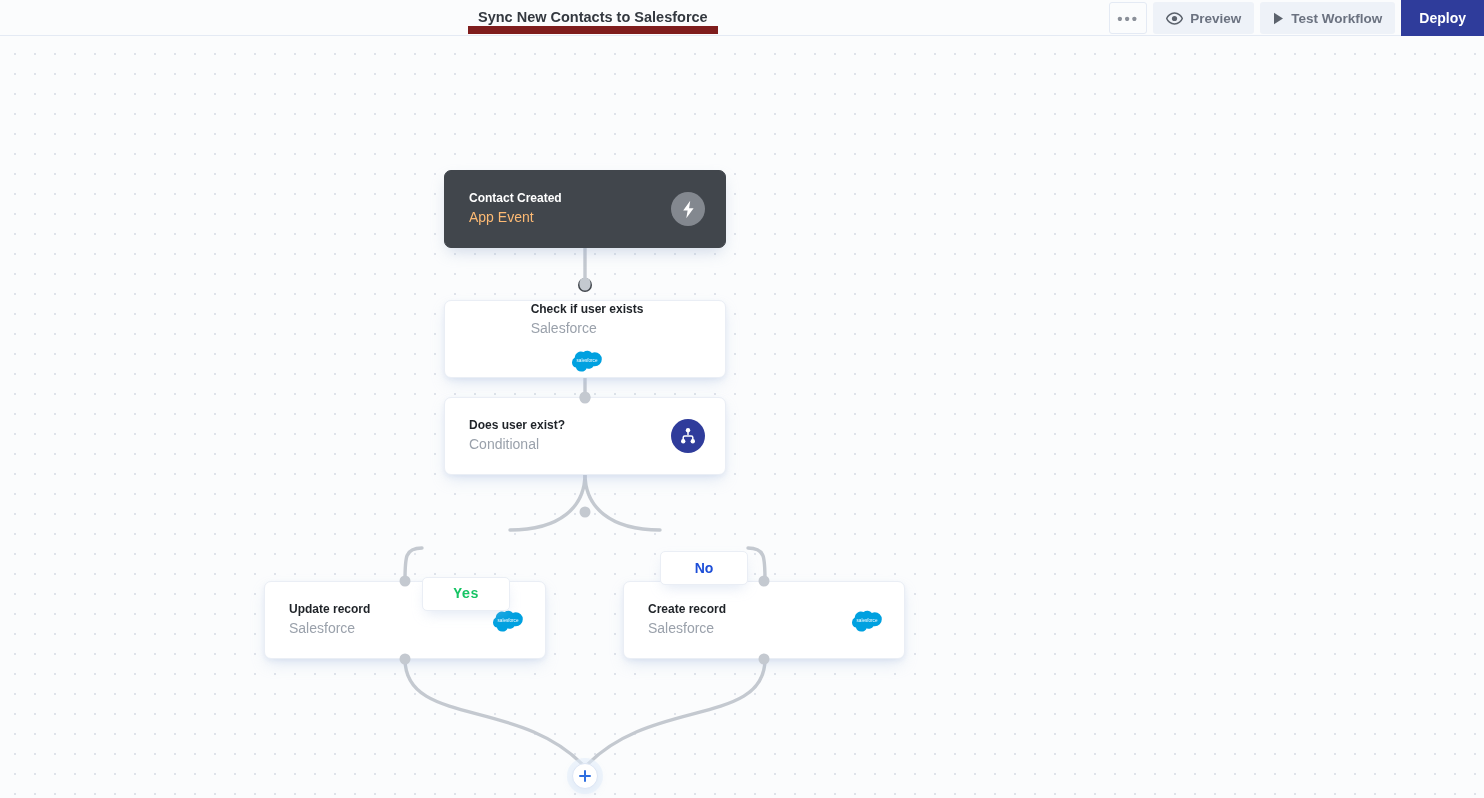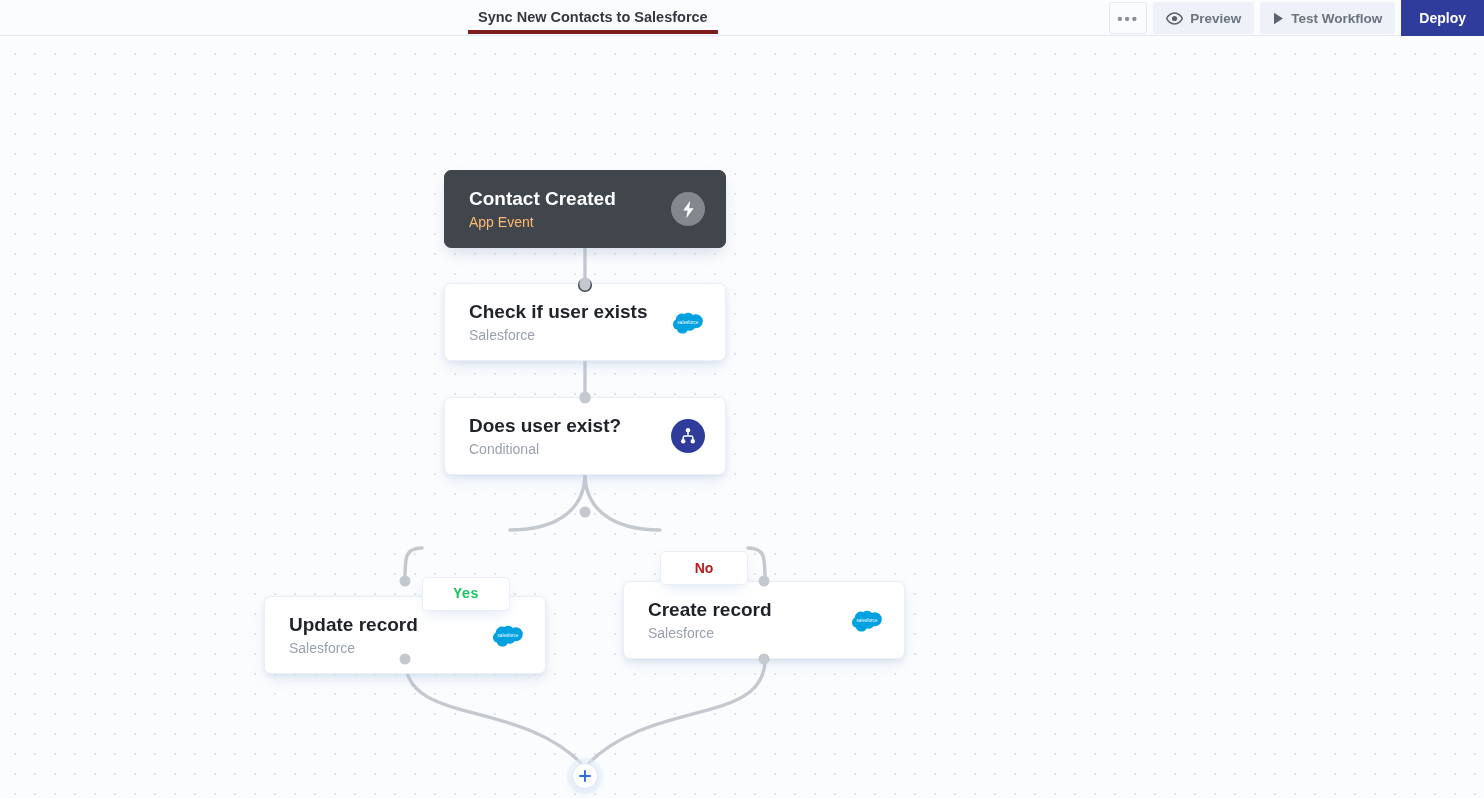--- a/index.html
+++ b/index.html
@@ -26,21 +26,21 @@
   #workflow-title {
     position: absolute;
     left: 468px;
     top: 0;
     height: 34px;
     line-height: 34px;
     padding: 0 10px;
     font-size: 14.5px;
     font-weight: 700;
     color: #33383f;
-    border-bottom: 4px solid #7f1d1d;
+    border-bottom: 8px solid #7f1d1d;
     white-space: nowrap;
   }
 
   #topbar-actions {
     position: absolute;
     right: 0; top: 0;
     height: 36px;
     display: flex;
     align-items: stretch;
     gap: 6px;
@@ -121,21 +121,21 @@
 
   .node.trigger {
     background: #41464c;
     border-color: #41464c;
     box-shadow: 0 7px 16px -4px rgba(150,170,205,0.45);
   }
 
   .node-text { flex: 1; min-width: 0; }
 
   .node-title {
-    font-size: 19px;
+    font-size: 12px;
     font-weight: 700;
     color: #1f2328;
     line-height: 1.45;
     white-space: nowrap;
   }
   .node.trigger .node-title { color: #ffffff; }
 
   .node-sub {
     font-size: 14px;
     font-weight: 400;
@@ -179,21 +179,21 @@
     box-shadow: 0 6px 14px -4px rgba(172,192,224,0.40);
     display: flex;
     align-items: center;
     justify-content: center;
     font-size: 14px;
     font-weight: 700;
     z-index: 12;
     cursor: pointer;
   }
   .branch-label.yes { color: #16c464; }
-  .branch-label.no  { color: #b91c1c; text-align: center; }
+  .branch-label.no  { color: #1d4ed8; text-align: center; }
 
   
   #add-btn {
     position: absolute;
     width: 26px; height: 26px;
     border-radius: 50%;
     background: #ffffff;
     border: 1px solid #dde6f5;
     box-shadow: 0 0 0 5px rgba(226,236,250,0.55),
                 0 3px 8px rgba(170,192,225,0.35);
@@ -280,21 +280,21 @@
       <div class="node-sub">App Event</div>
     </div>
     <div class="node-icon bolt">
       <svg width="17" height="19" viewBox="0 0 17 19">
         <path d="M10.2 0.8 L3.2 10.4 L7.6 10.4 L6.3 18.2 L13.6 8.2 L9.1 8.2 Z" fill="#ffffff"></path>
       </svg>
     </div>
   </div>
   <div class="handle dark-top" style="left:585px; top:248px;"></div>
 
-  <div class="node" style="left:444px; top:246px;">
+  <div class="node" style="left:444px; top:263px;flex-direction:column;">
     <div class="node-text">
       <div class="node-title">Check if user exists</div>
       <div class="node-sub">Salesforce</div>
     </div>
     <div class="node-icon sf">
       <svg width="32" height="23" viewBox="0 0 32 23">
         <path d="M12.6 3.1a5.6 5.6 0 0 1 8.3 0.9 6.9 6.9 0 0 1 2.9-0.7 7 7 0 0 1 0 14 7.4 7.4 0 0 1-1.4-0.15 5.1 5.1 0 0 1-6.7 2.1 5.8 5.8 0 0 1-10.8-0.7A5.4 5.4 0 0 1 1 13.3a5.4 5.4 0 0 1 2.8-4.8 6.2 6.2 0 0 1 8.8-5.4z" fill="#00a1e0"></path>
         <text x="16" y="12.6" font-family="Liberation Sans, sans-serif" font-size="4.6" fill="#ffffff" text-anchor="middle">salesforce</text>
       </svg>
     </div>
@@ -322,21 +322,21 @@
   <div class="handle" style="left:585px; top:360px;"></div>
   <div class="handle" style="left:585px; top:475px;"></div>
 
   <div class="branch-label yes" style="left:422px; top:540px;font-family:Liberation Mono, monospace;">
     <span>Yes</span>
   </div>
   <div class="branch-label no" style="left:660px; top:514px;">
     <span>No</span>
   </div>
 
-  <div class="node" style="left:264px; top:559px;">
+  <div class="node" style="left:264px; top:544px;">
     <div class="node-text">
       <div class="node-title">Update record</div>
       <div class="node-sub">Salesforce</div>
     </div>
     <div class="node-icon sf">
       <svg width="32" height="23" viewBox="0 0 32 23">
         <path d="M12.6 3.1a5.6 5.6 0 0 1 8.3 0.9 6.9 6.9 0 0 1 2.9-0.7 7 7 0 0 1 0 14 7.4 7.4 0 0 1-1.4-0.15 5.1 5.1 0 0 1-6.7 2.1 5.8 5.8 0 0 1-10.8-0.7A5.4 5.4 0 0 1 1 13.3a5.4 5.4 0 0 1 2.8-4.8 6.2 6.2 0 0 1 8.8-5.4z" fill="#00a1e0"></path>
         <text x="16" y="12.6" font-family="Liberation Sans, sans-serif" font-size="4.6" fill="#ffffff" text-anchor="middle">salesforce</text>
       </svg>
     </div>

